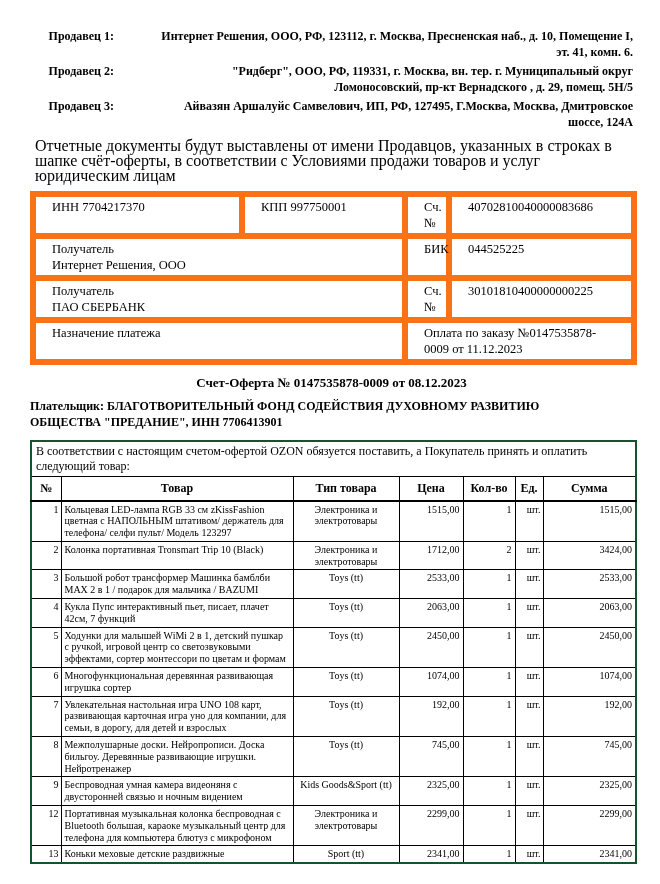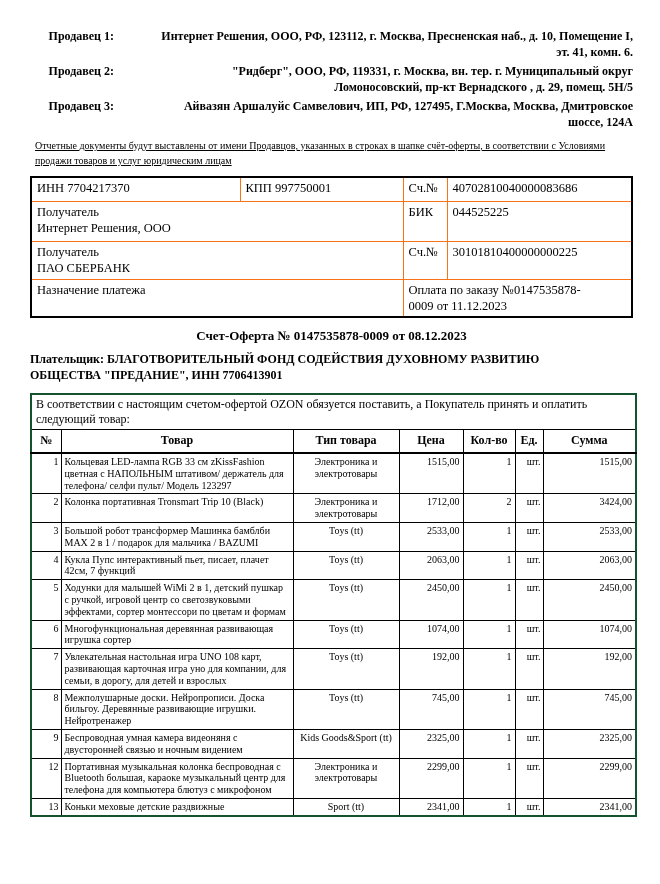--- a/index.html
+++ b/index.html
@@ -11,26 +11,26 @@
     overflow:hidden;
   }
   .page { padding:28px 27px 0 30px; }
 
   
   .seller { display:flex; font-weight:bold; font-size:12px; line-height:16px; margin-bottom:3px;text-align:right; }
   .seller-label { flex:0 0 84px; }
   .seller-text  { width:516px;margin-left:33px; }
 
   
-  .report-note { font-size:10px; line-height:15px; margin:8px 0 8px 5px; width:596px;text-decoration:underline; }
+  .report-note { font-size:16px; line-height:15px; margin:8px 0 8px 5px; width:596px; }
 
   
   table { border-collapse:collapse; }
   .bank { width:601px; border:2px solid #000; table-layout:fixed; }
-  .bank td { border:1px solid #f97316; font-size:12.5px; line-height:16px; padding:2px 5px; vertical-align:top; }
+  .bank td { border:6px solid #f97316; font-size:12.5px; line-height:16px; padding:2px 16px; vertical-align:top; }
   .bank tr:nth-child(1) { height:24px; }
   .bank tr:nth-child(2) { height:40px; }
   .bank tr:nth-child(3) { height:38px; }
   .bank tr:nth-child(4) { height:36px; }
   .purpose-val { max-width:190px; }
 
   
   .doc-title { font-size:13px; font-weight:bold; text-align:center; width:603px; margin-top:9px; line-height:17px; }
   .payer { font-size:12px; font-weight:bold; line-height:16px; margin-top:7px; width:562px; }
 

